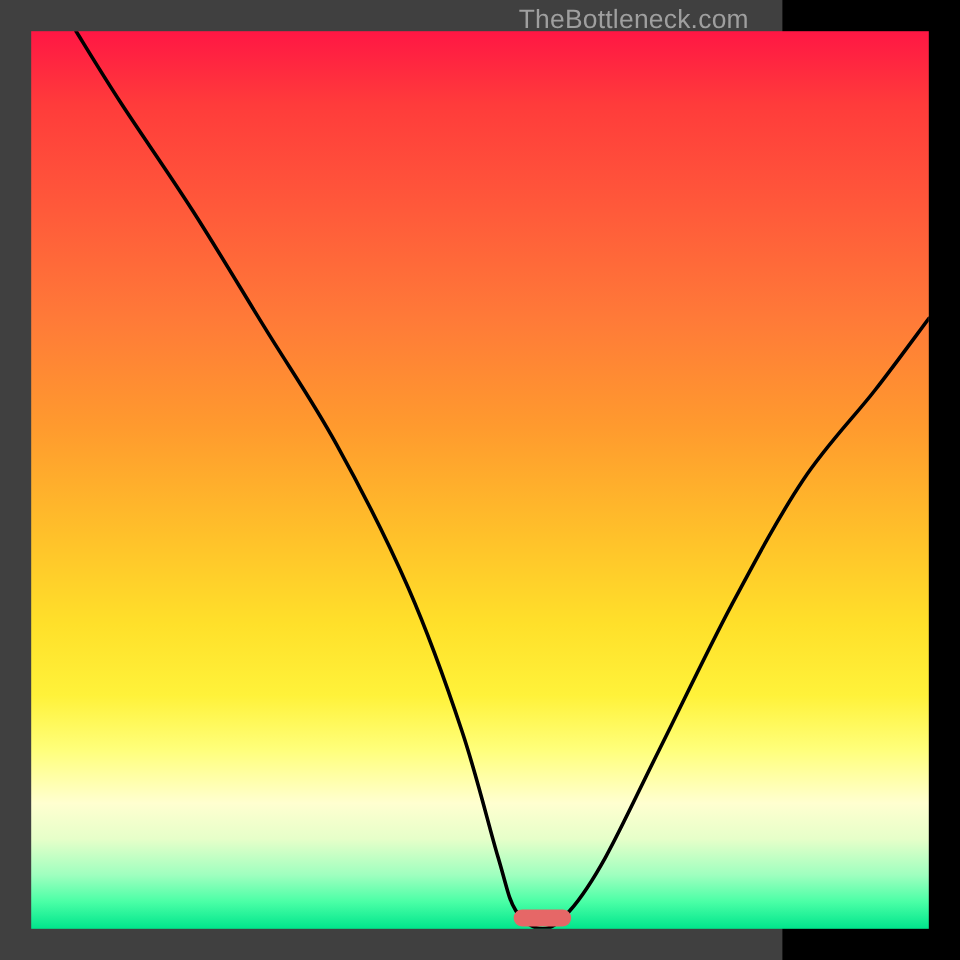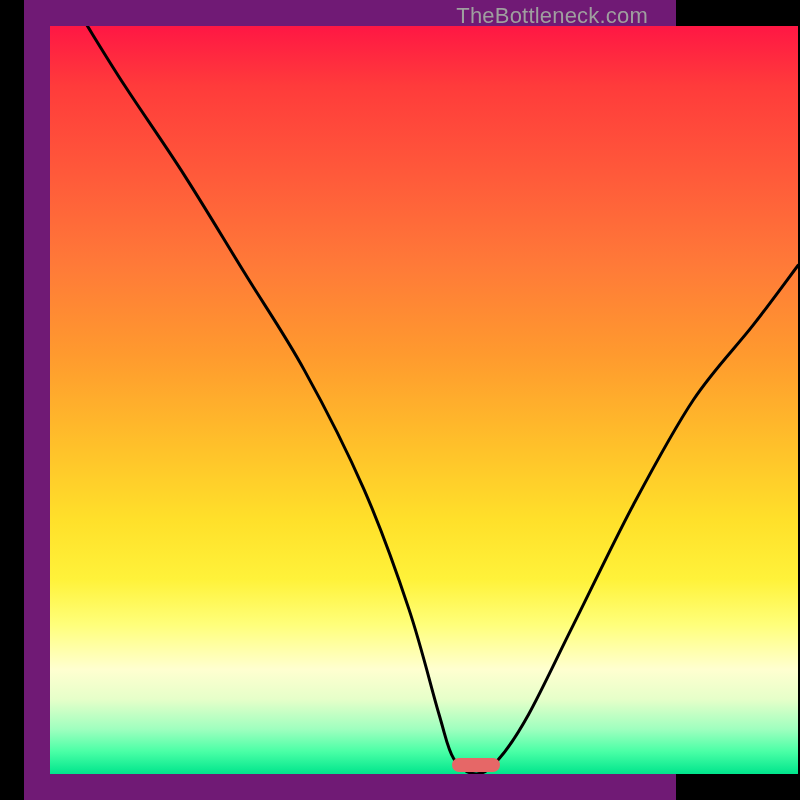--- a/index.html
+++ b/index.html
@@ -8,22 +8,21 @@
     width: 800px;
     height: 800px;
     background: #000;
     overflow: hidden;
     font-family: Arial, Helvetica, sans-serif;
   }
   .frame {
     position: relative;
     width: 652px;
     height: 800px;
-    background: #701a75;
-    margin-left: 24px;
+    background: #404040;
   }
   .plot {
     position: absolute;
     left: 26px;
     top: 26px;
     width: 748px;
     height: 748px;
     background: linear-gradient(
       to bottom,
       #ff1744 0%,

